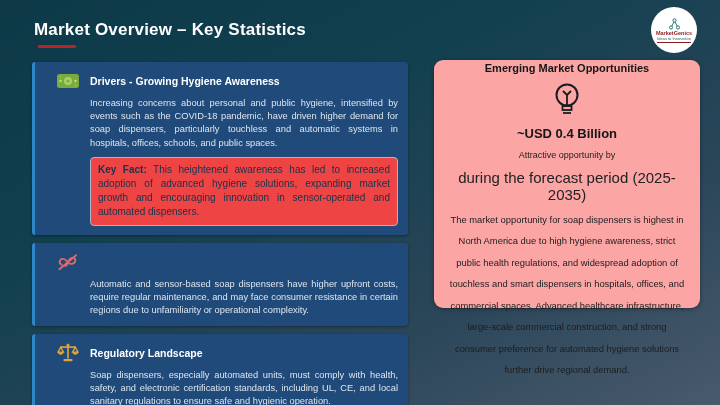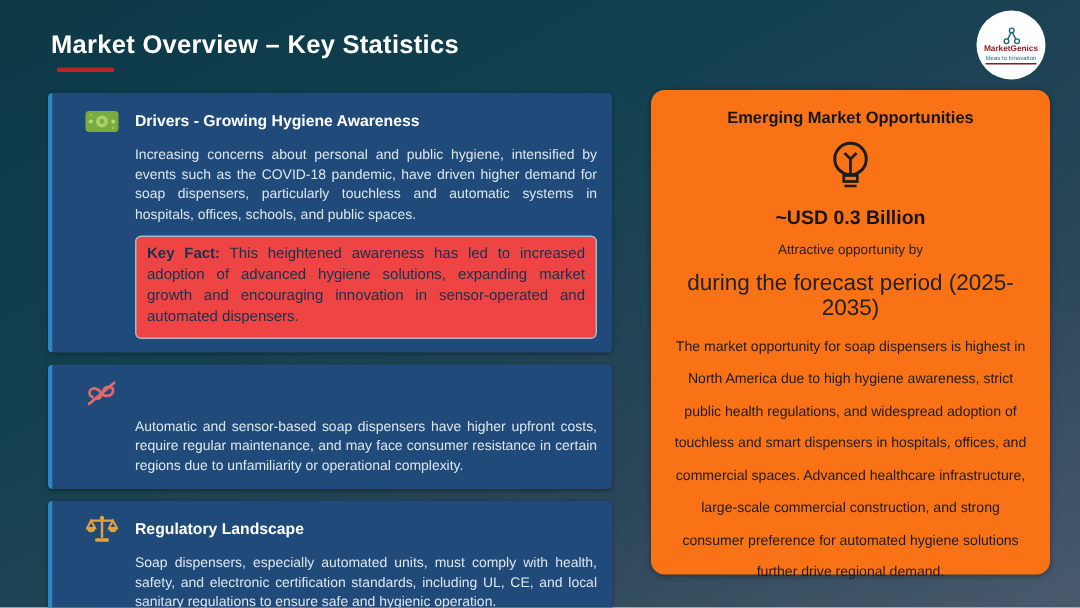--- a/index.html
+++ b/index.html
@@ -57,26 +57,26 @@
     border-radius: 4px;
     padding: 5px 7px;
     font-size: 10px; line-height: 1.42; color: #16324f;
     text-align: justify;
   }
   .callout-label { font-weight: bold; }
 
   
   .opp-panel {
     position: absolute; left: 434px; top: 60px;
-    width: 266px; height: 323px;
-    background: #f97316;
+    width: 266px; height: 248px;
+    background: #fca5a5;
     border-radius: 9px;
     box-shadow: 0 1px 4px rgba(0,0,0,.35);
     text-align: center;
-    padding: 13px 14px 0 14px;
+    padding: 2px 14px 0 14px;
     color: #161616;
   }
   .opp-title { font-size: 11px; font-weight: bold; margin-bottom: 8px; }
   .opp-bulb { margin: 0 auto 6px auto; width: 30px; height: 38px; }
   .opp-value { font-size: 13px; font-weight: bold; margin-bottom: 9px; }
   .opp-sub { font-size: 9px; margin-bottom: 9px; color: #222; }
   .opp-region { font-size: 13px; font-weight: bold; letter-spacing: .5px; margin-bottom: 9px; }
   .opp-period { font-size: 15px; color: #222; margin-bottom: 6px; }
   .opp-desc { font-size: 9.4px; line-height: 2.28; color: #1c1c1c; }
 </style>
@@ -162,17 +162,17 @@
 <div class="opp-panel">
   <div class="opp-title">Emerging Market Opportunities</div>
   <div class="opp-bulb">
     <svg width="30" height="38" viewBox="0 0 30 38" fill="none">
       <circle cx="15" cy="13" r="10.5" stroke="#1c1c1c" stroke-width="2"></circle>
       <path d="M15 23 L15 13 M15 13 L11 9 M15 13 L19 9" stroke="#1c1c1c" stroke-width="1.8"></path>
       <rect x="10.5" y="24" width="9" height="4" stroke="#1c1c1c" stroke-width="1.8"></rect>
       <line x1="11" y1="31" x2="19" y2="31" stroke="#1c1c1c" stroke-width="1.8"></line>
     </svg>
   </div>
-  <div class="opp-value">~USD 0.3 Billion</div>
+  <div class="opp-value">~USD 0.4 Billion</div>
   <div class="opp-sub">Attractive opportunity by</div>
   <div class="opp-period">during the forecast period (2025-2035)</div>
   <div class="opp-desc">The market opportunity for soap dispensers is highest in North America due to high hygiene awareness, strict public health regulations, and widespread adoption of touchless and smart dispensers in hospitals, offices, and commercial spaces. Advanced healthcare infrastructure, large-scale commercial construction, and strong consumer preference for automated hygiene solutions further drive regional demand.</div>
 </div>
 
 </body></html>

